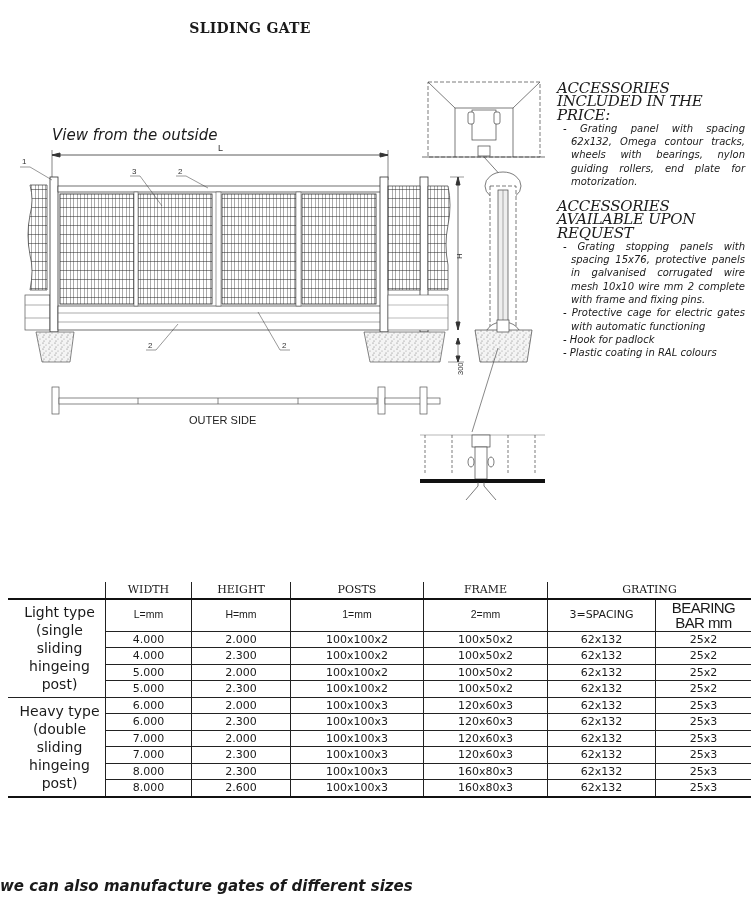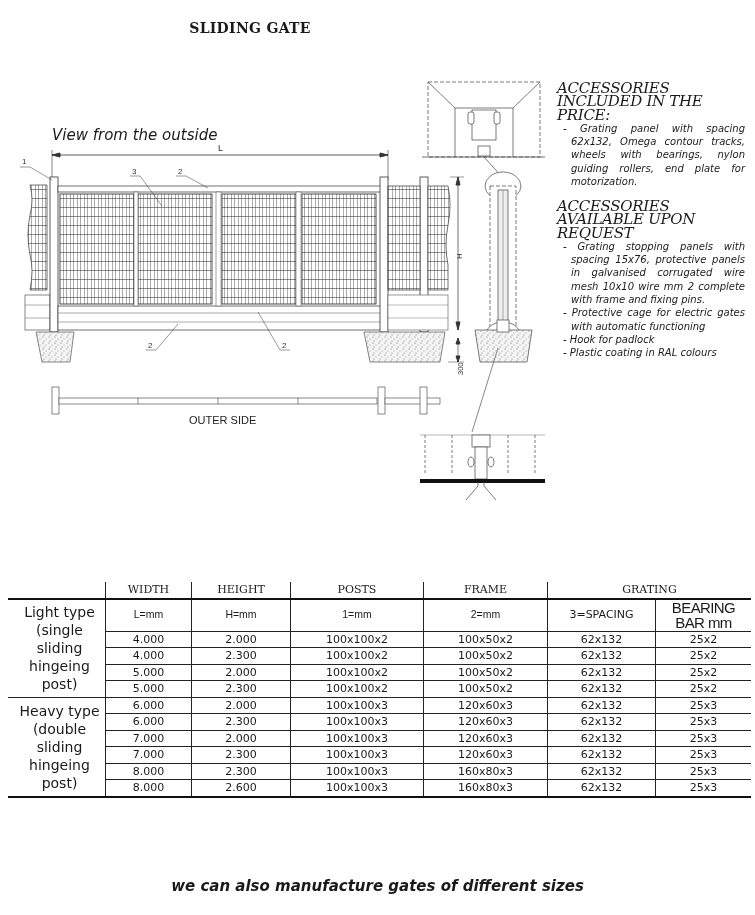--- a/index.html
+++ b/index.html
@@ -15,21 +15,21 @@
   table.spec { position: absolute; left: 8px; top: 582px; border-collapse: collapse; font-size: 11px; }
   table.spec td, table.spec th { padding: 0; height: 15.5px; line-height: 15.5px; text-align: center; font-weight: normal; }
   table.spec th { font-family: "DejaVu Serif", serif; font-size: 11px; }
   .c0 { width: 97px; } .c1 { width: 85px; } .c2 { width: 98px; } .c3 { width: 132px; } .c4 { width: 123px; } .c5 { width: 107px; } .c6 { width: 95px; }
   .vl { border-left: 1px solid #222; }
   .hb { border-bottom: 1px solid #222; }
   .thick { border-bottom: 2px solid #111; }
   .grp { text-align: right; padding-left: 6px !important; vertical-align: middle; line-height: 18px !important; font-size: 14px; }
   .sub { font-family: Liberation Sans, sans-serif; font-size: 10.5px; }
   .sub.narrow { font-size: 15px; letter-spacing: -0.6px; }
-  .footer { position: absolute; left: 0; width: 755px; top: 877px; text-align: center; font-style: italic; font-weight: bold; font-size: 15px; font-family: "DejaVu Sans", sans-serif; }
+  .footer { position: absolute; left: 0; width: 755px; top: 877px; font-style: italic; font-weight: bold; font-size: 15px; font-family: "DejaVu Sans", sans-serif; }
 </style>
 </head>
 <body>
 
 <div class="title">SLIDING GATE</div>
 <div class="view-label">View from the outside</div>
 
 <svg class="drawing" width="560" height="430" viewBox="0 70 560 430" xmlns="http://www.w3.org/2000/svg" style="top:70px">
   <defs>
     <pattern id="mesh" width="7" height="9" patternUnits="userSpaceOnUse">

